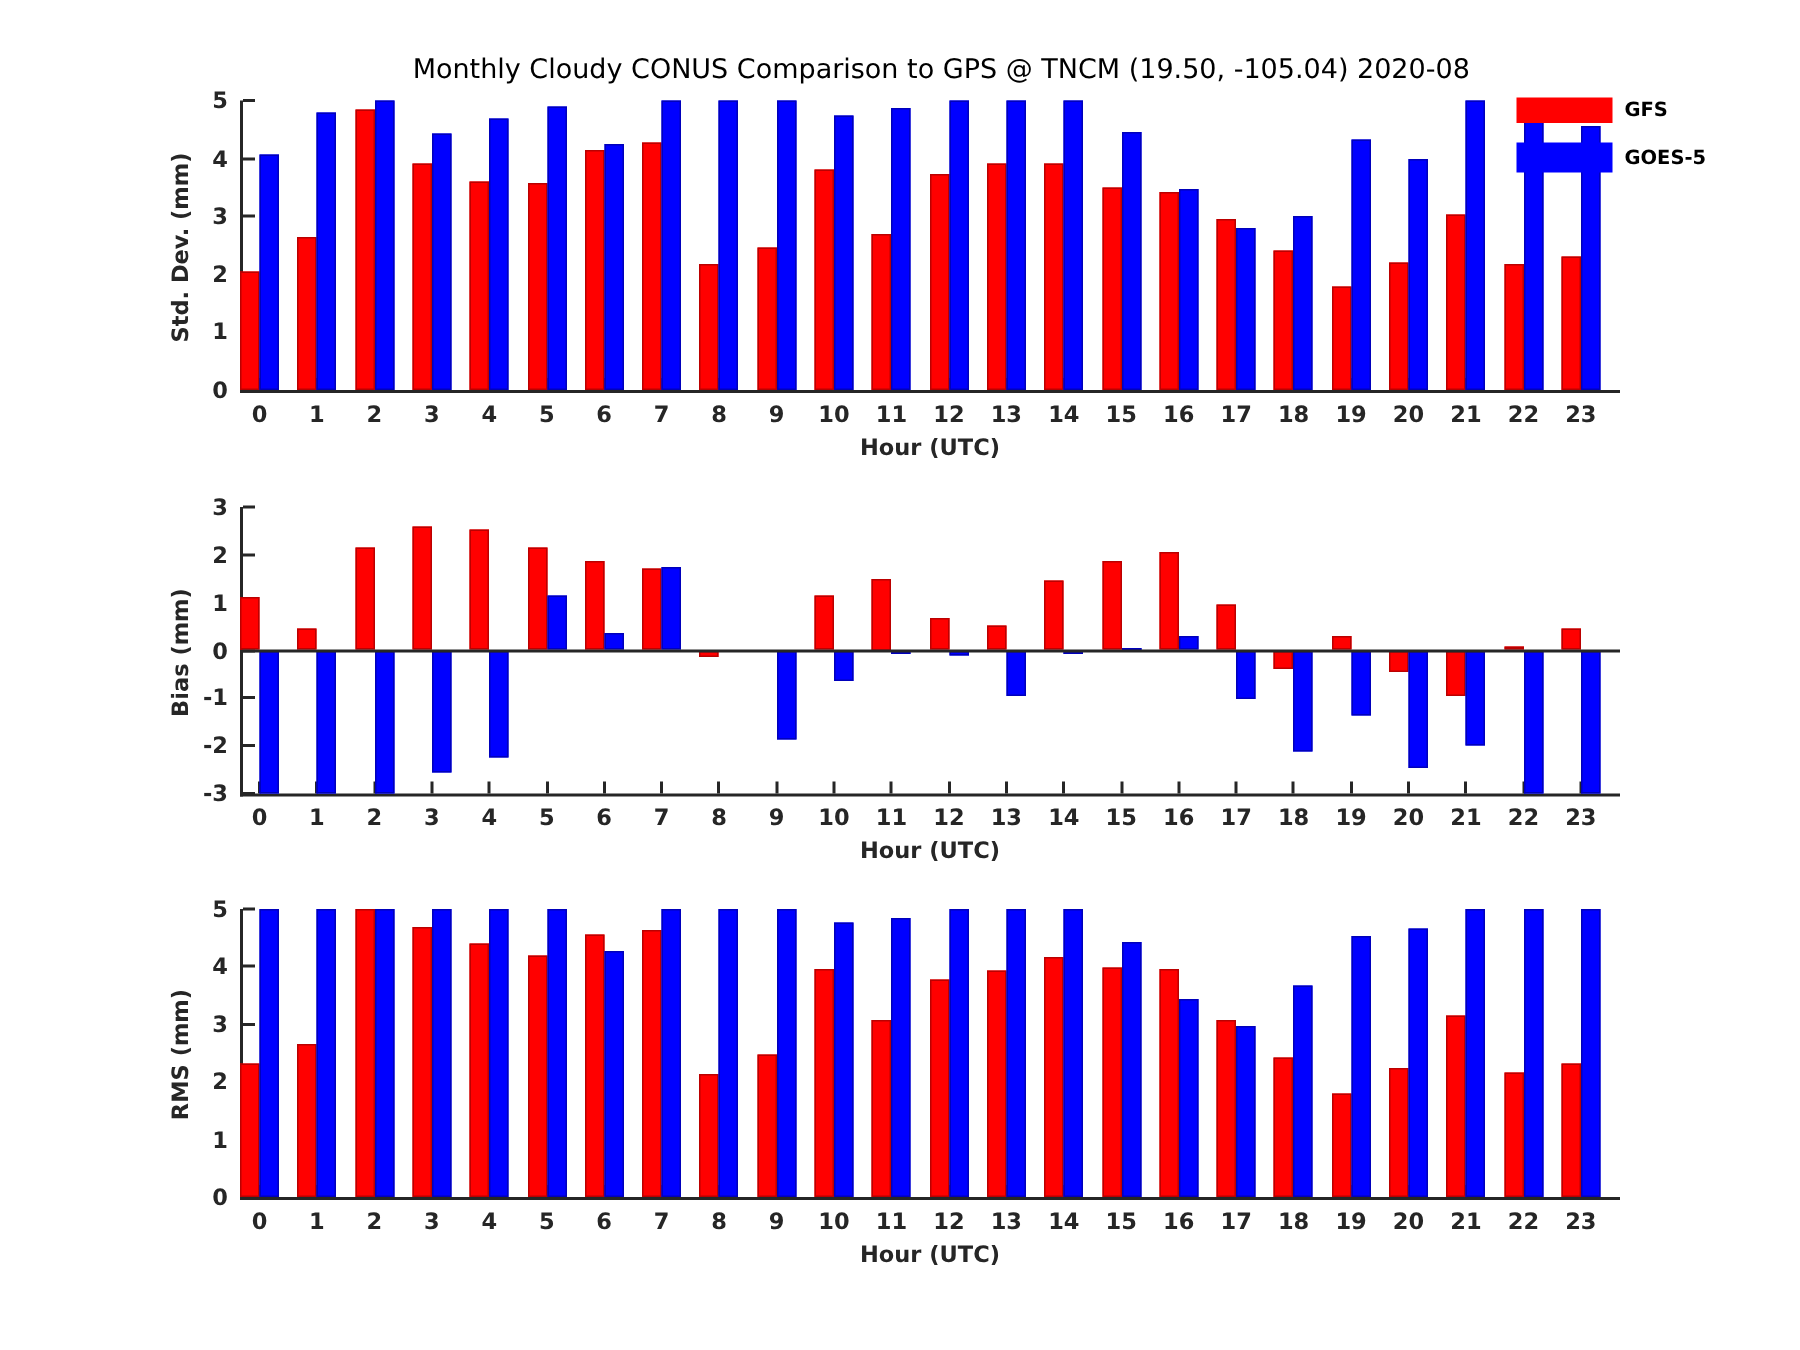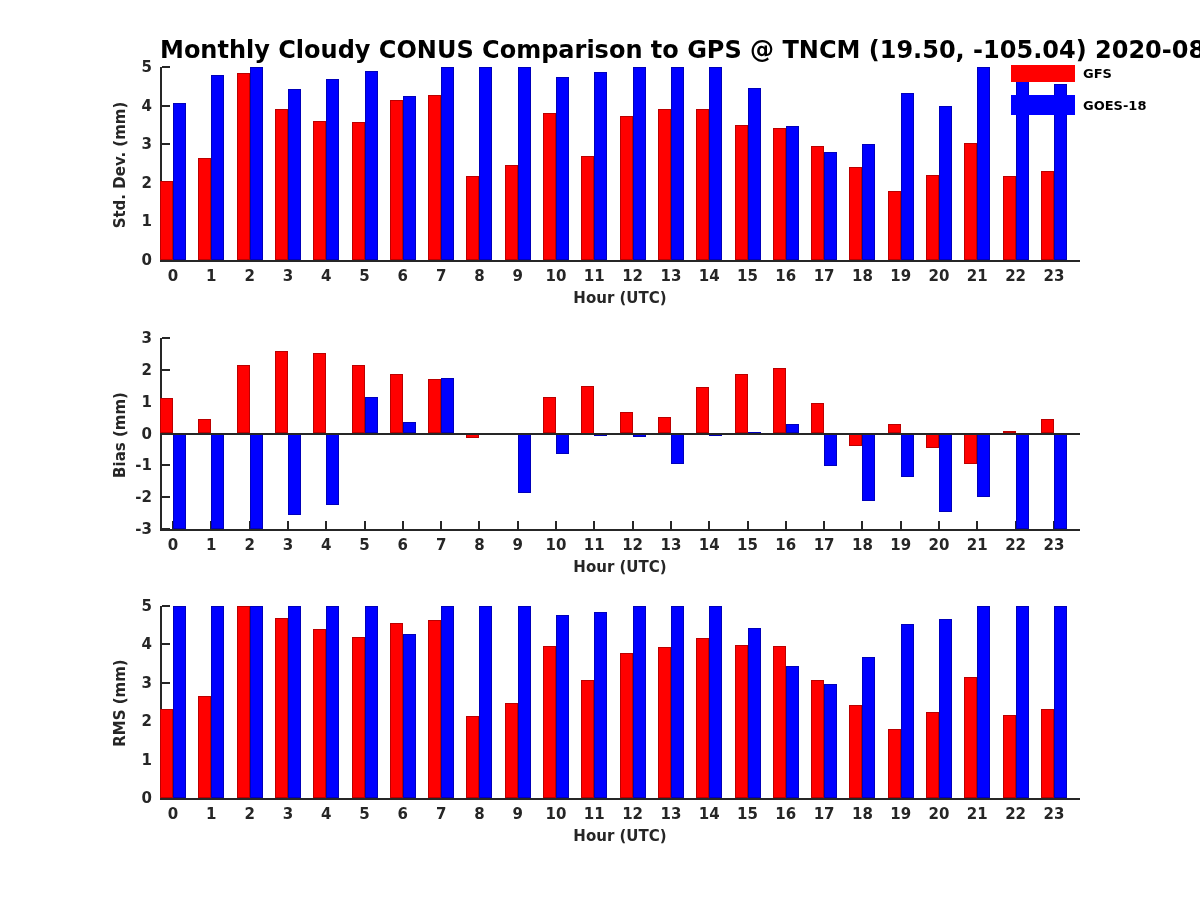--- a/index.html
+++ b/index.html
@@ -2,21 +2,21 @@
 <html><head>
 <meta charset="utf-8">
 <style>
   html,body{margin:0;padding:0;background:#fff;}
   #figure{
     position:relative;width:1200px;height:900px;background:#ffffff;
     font-family:"DejaVu Sans", sans-serif;overflow:hidden;
   }
   .fig-title{
     position:absolute;left:160px;top:36px;width:935px;text-align:center;
-    font-size:24px;font-weight:bold;color:#000;white-space:nowrap;
+    font-size:18px;font-weight:normal;color:#000;white-space:nowrap;
   }
   .plot{position:absolute;border-left:2px solid #262626;border-bottom:2px solid #262626;box-sizing:border-box;}
   .bar{position:absolute;box-sizing:border-box;z-index:2;}
   .ytick-mark{position:absolute;left:0;width:8px;height:2px;background:#262626;z-index:1;}
   .xtick-mark{position:absolute;bottom:0;width:2px;height:8px;background:#262626;z-index:1;}
   .ytick-label{position:absolute;width:44px;text-align:right;font-size:15px;font-weight:bold;color:#262626;line-height:16px;}
   .xtick-label{position:absolute;width:34px;text-align:center;font-size:15px;font-weight:bold;color:#262626;line-height:16px;}
   .axis-xlabel{position:absolute;width:200px;text-align:center;font-size:15px;font-weight:bold;color:#262626;}
   .axis-ylabel{position:absolute;width:220px;height:18px;text-align:center;font-size:15px;font-weight:bold;color:#262626;
     transform:rotate(-90deg);transform-origin:center;line-height:18px;}
@@ -26,21 +26,21 @@
 </style>
 </head>
 <body>
 
 <div id="figure">
   <div class="fig-title">Monthly Cloudy CONUS Comparison to GPS @ TNCM (19.50, -105.04) 2020-08</div>
 
   <div class="legend-swatch" style="left: 1011px; top: 65px; width: 64px; height: 17px; background: rgb(255, 0, 0);"></div>
   <div class="legend-label" style="left:1083px;top:65px;height:17px;line-height:17px;">GFS</div>
   <div class="legend-swatch" style="left: 1011px; top: 95px; width: 64px; height: 20px; background: rgb(0, 0, 255);"></div>
-  <div class="legend-label" style="left:1083px;top:96px;height:20px;line-height:20px;">GOES-18</div>
+  <div class="legend-label" style="left:1083px;top:96px;height:20px;line-height:20px;">GOES-5</div>
 <div class="plot" style="left: 160px; top: 67px; width: 920px; height: 195px;">
       <div class="ytick-mark" style="top: 192px;"></div>
       <div class="ytick-mark" style="top: 153.4px;"></div>
       <div class="ytick-mark" style="top: 114.8px;"></div>
       <div class="ytick-mark" style="top: 76.2px;"></div>
       <div class="ytick-mark" style="top: 37.6px;"></div>
       <div class="ytick-mark" style="top: -1px;"></div>
       <div class="xtick-mark" style="left: 10px;"></div>
       <div class="bar" style="left: -2px; top: 113.87px; width: 13px; height: 79.13px; background: rgb(255, 0, 0); border: 1px solid rgb(187, 0, 0);"></div>
       <div class="bar" style="left: 11px; top: 35.898px; width: 13px; height: 157.102px; background: rgb(0, 0, 255); border: 1px solid rgb(0, 0, 187);"></div>

